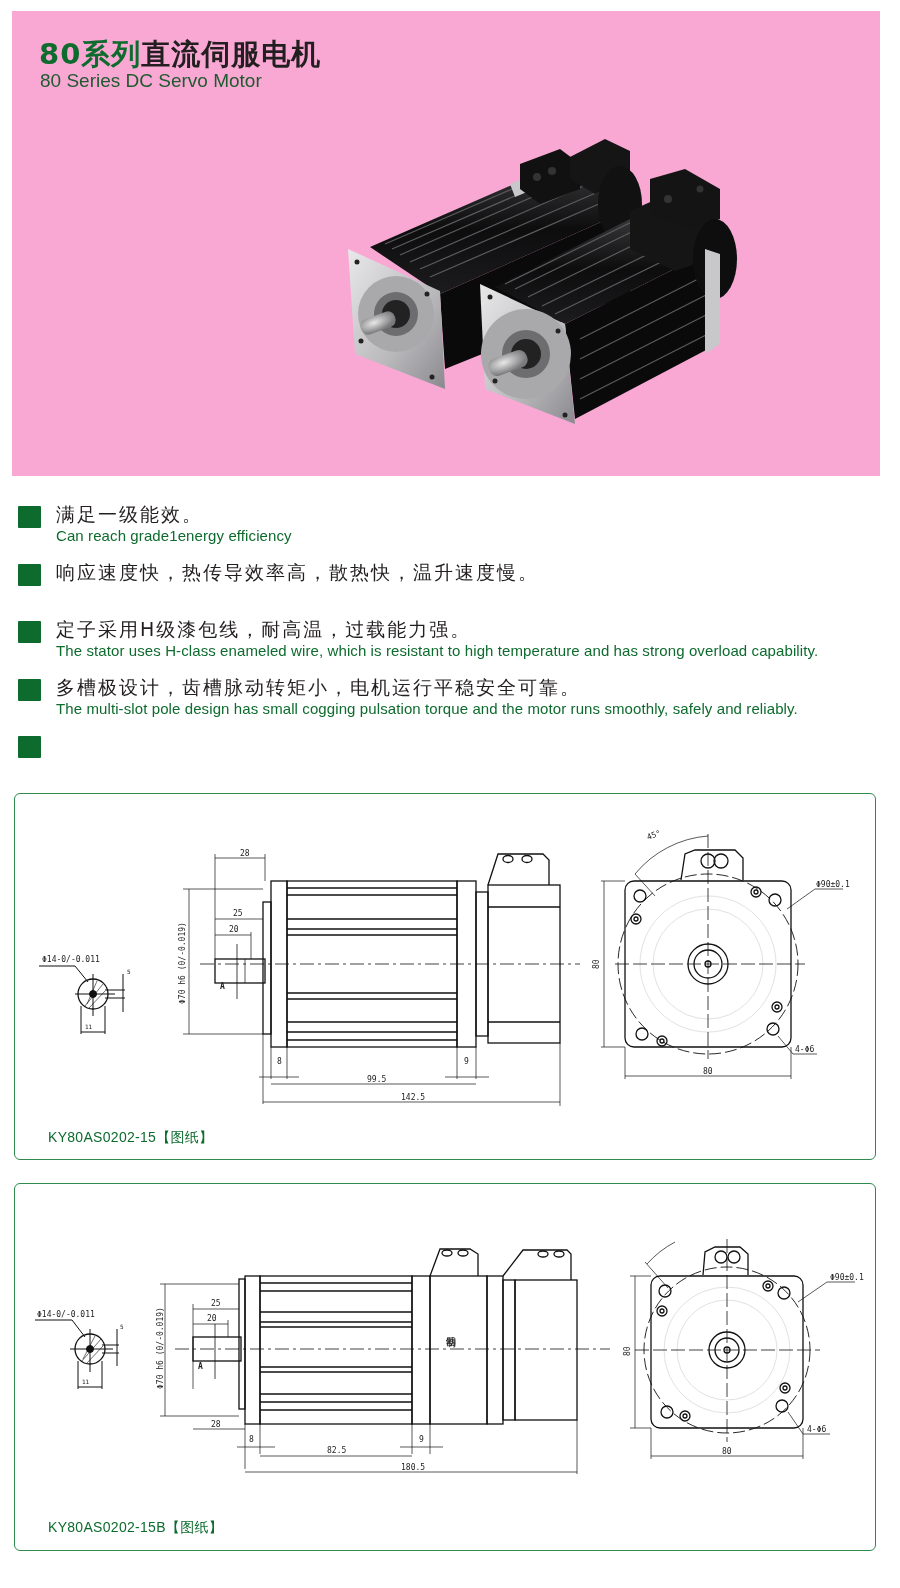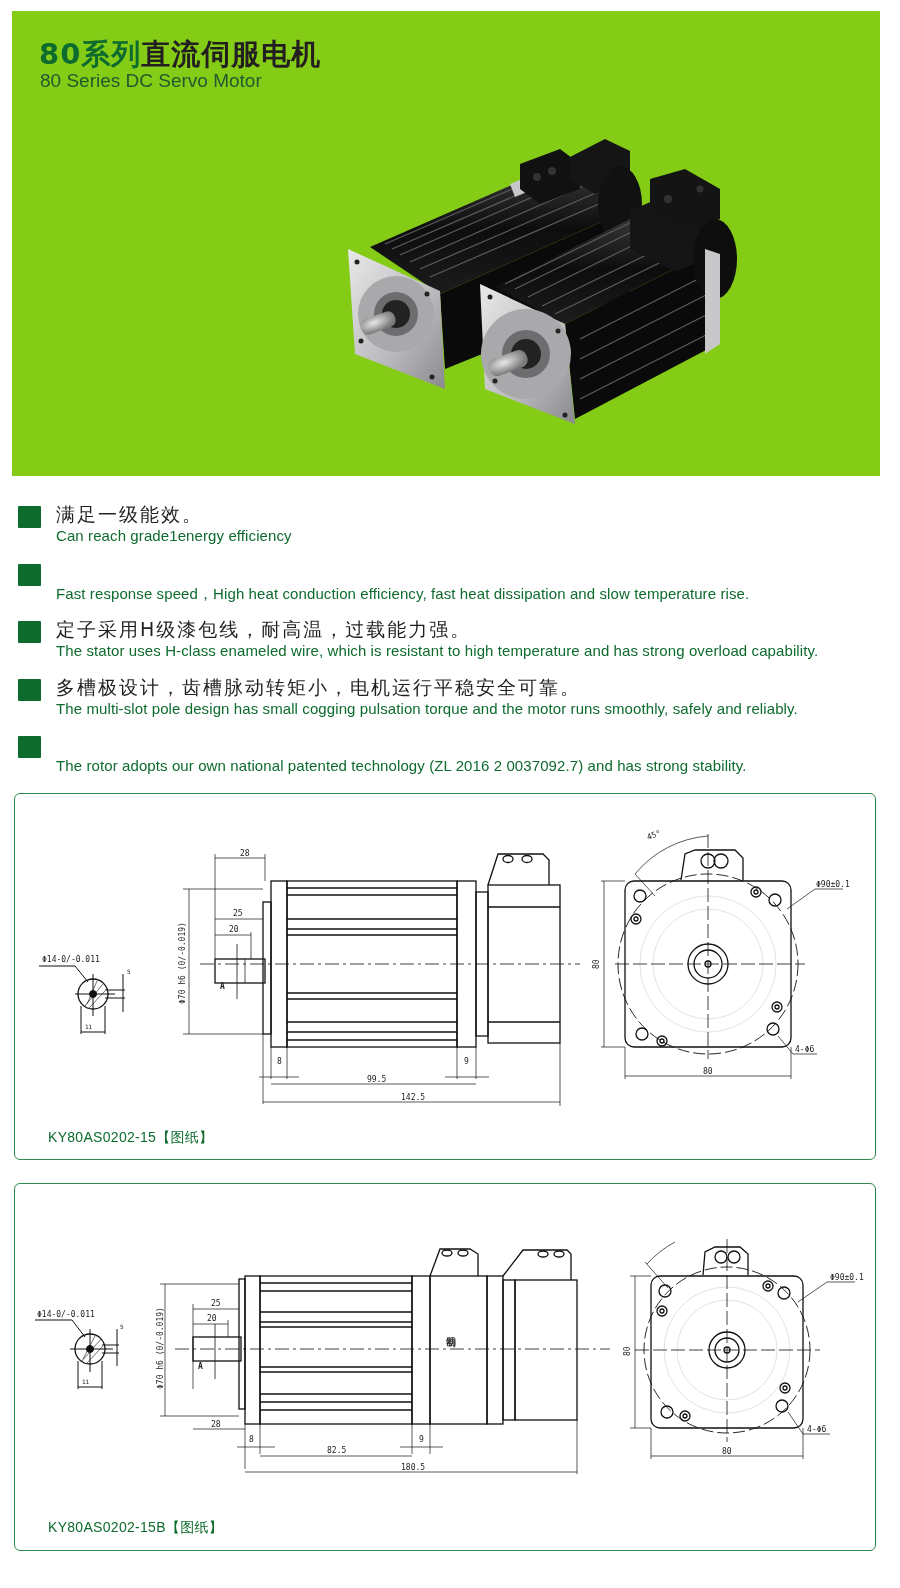--- a/index.html
+++ b/index.html
@@ -1,21 +1,21 @@
 <!DOCTYPE html>
 <html><head>
 <meta charset="utf-8">
 <style>
   * { box-sizing: border-box; margin: 0; padding: 0; }
   html, body { width: 900px; height: 1588px; background: #ffffff; overflow: hidden; }
   body { font-family: "Liberation Sans", "DejaVu Sans", sans-serif; position: relative; }
 
   .hero {
     position: absolute; left: 12px; top: 11px; width: 868px; height: 465px;
-    background: #84cc16;
+    background: #f9a8d4;
   }
   .hero-title {
     position: absolute; left: 27px; top: 24px;
     font-size: 29px; font-weight: bold; letter-spacing: 1px; color: #231f20;
     font-family: "DejaVu Sans", sans-serif;
   }
   .hero-title .accent { color: #0e6b2e; }
   .hero-subtitle {
     position: absolute; left: 28px; top: 59px;
     font-size: 19px; color: #1f5a2f;
@@ -141,35 +141,34 @@
 </div>
 
 <div class="features">
   <div class="feature">
     <div class="bullet"></div>
     <div class="cn">满足一级能效。</div>
     <div class="en">Can reach grade1energy efficiency</div>
   </div>
   <div class="feature">
     <div class="bullet"></div>
-    <div class="en">Fast response speed，High heat conduction efficiency, fast heat dissipation and slow temperature rise.</div>
+    <div class="cn">响应速度快，热传导效率高，散热快，温升速度慢。</div>
   </div>
   <div class="feature">
     <div class="bullet"></div>
     <div class="cn">定子采用H级漆包线，耐高温，过载能力强。</div>
     <div class="en">The stator uses H-class enameled wire, which is resistant to high temperature and has strong overload capability.</div>
   </div>
   <div class="feature">
     <div class="bullet"></div>
     <div class="cn">多槽极设计，齿槽脉动转矩小，电机运行平稳安全可靠。</div>
     <div class="en">The multi-slot pole design has small cogging pulsation torque and the motor runs smoothly, safely and reliably.</div>
   </div>
   <div class="feature">
     <div class="bullet"></div>
-    <div class="en">The rotor adopts our own national patented technology (ZL 2016 2 0037092.7) and has strong stability.</div>
   </div>
 </div>
 
 <div class="drawing-box b1">
   <svg width="862" height="367" viewBox="0 0 862 367">
     <g fill="none" stroke="#111" stroke-width="1">
 
       <g>
         <circle cx="78" cy="200" r="15" stroke-width="1.3"></circle>
         <line x1="60" y1="200" x2="100" y2="200"></line>

